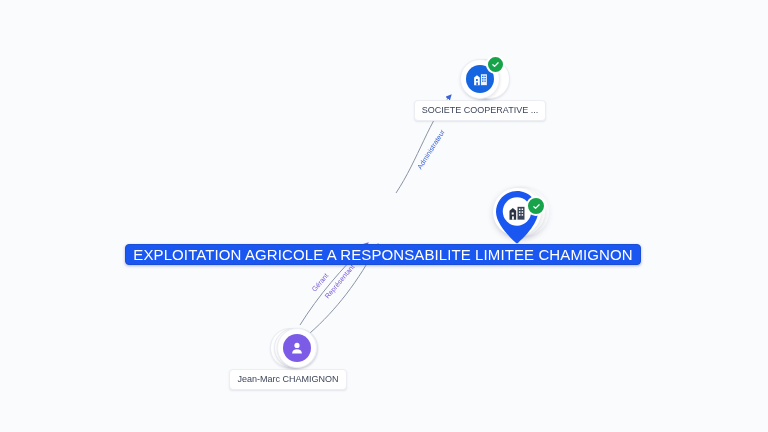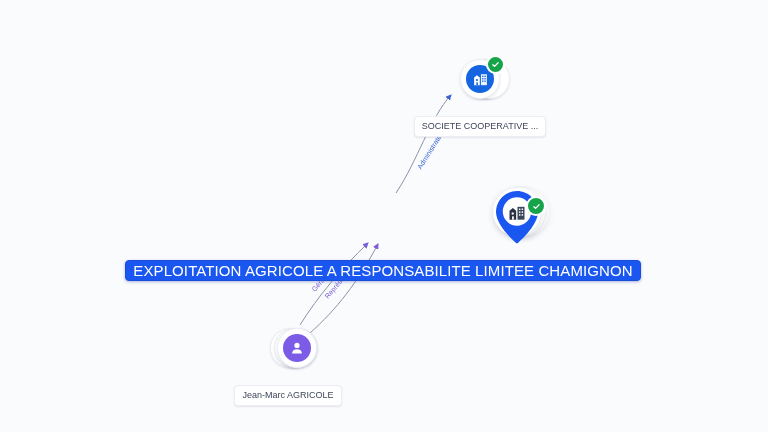--- a/index.html
+++ b/index.html
@@ -26,21 +26,20 @@
     top: 0;
     width: 768px;
     height: 432px;
     pointer-events: none;
   }
   .node {
     position: absolute;
     display: flex;
     flex-direction: column;
     align-items: center;
-    gap: 16px;
   }
   
   .stack {
     position: relative;
     width: 40px;
     height: 40px;
   }
   .stack .card {
     position: absolute;
     border-radius: 50%;
@@ -250,16 +249,16 @@
       <div class="card c1"></div>
       <div class="avatar" style="left:9px;">
         <div class="disc purple">
           <svg width="16" height="16" viewBox="0 0 24 24">
             <circle cx="12" cy="8.2" r="3.9" fill="#ffffff"></circle>
             <path d="M4.6 20.2c0-4.1 3.3-6.4 7.4-6.4s7.4 2.3 7.4 6.4z" fill="#ffffff"></path>
           </svg>
         </div>
       </div>
     </div>
-    <div class="label">Jean-Marc AGRICOLE</div>
+    <div class="label">Jean-Marc CHAMIGNON</div>
   </div>
 
 </div>
 
 </body></html>

